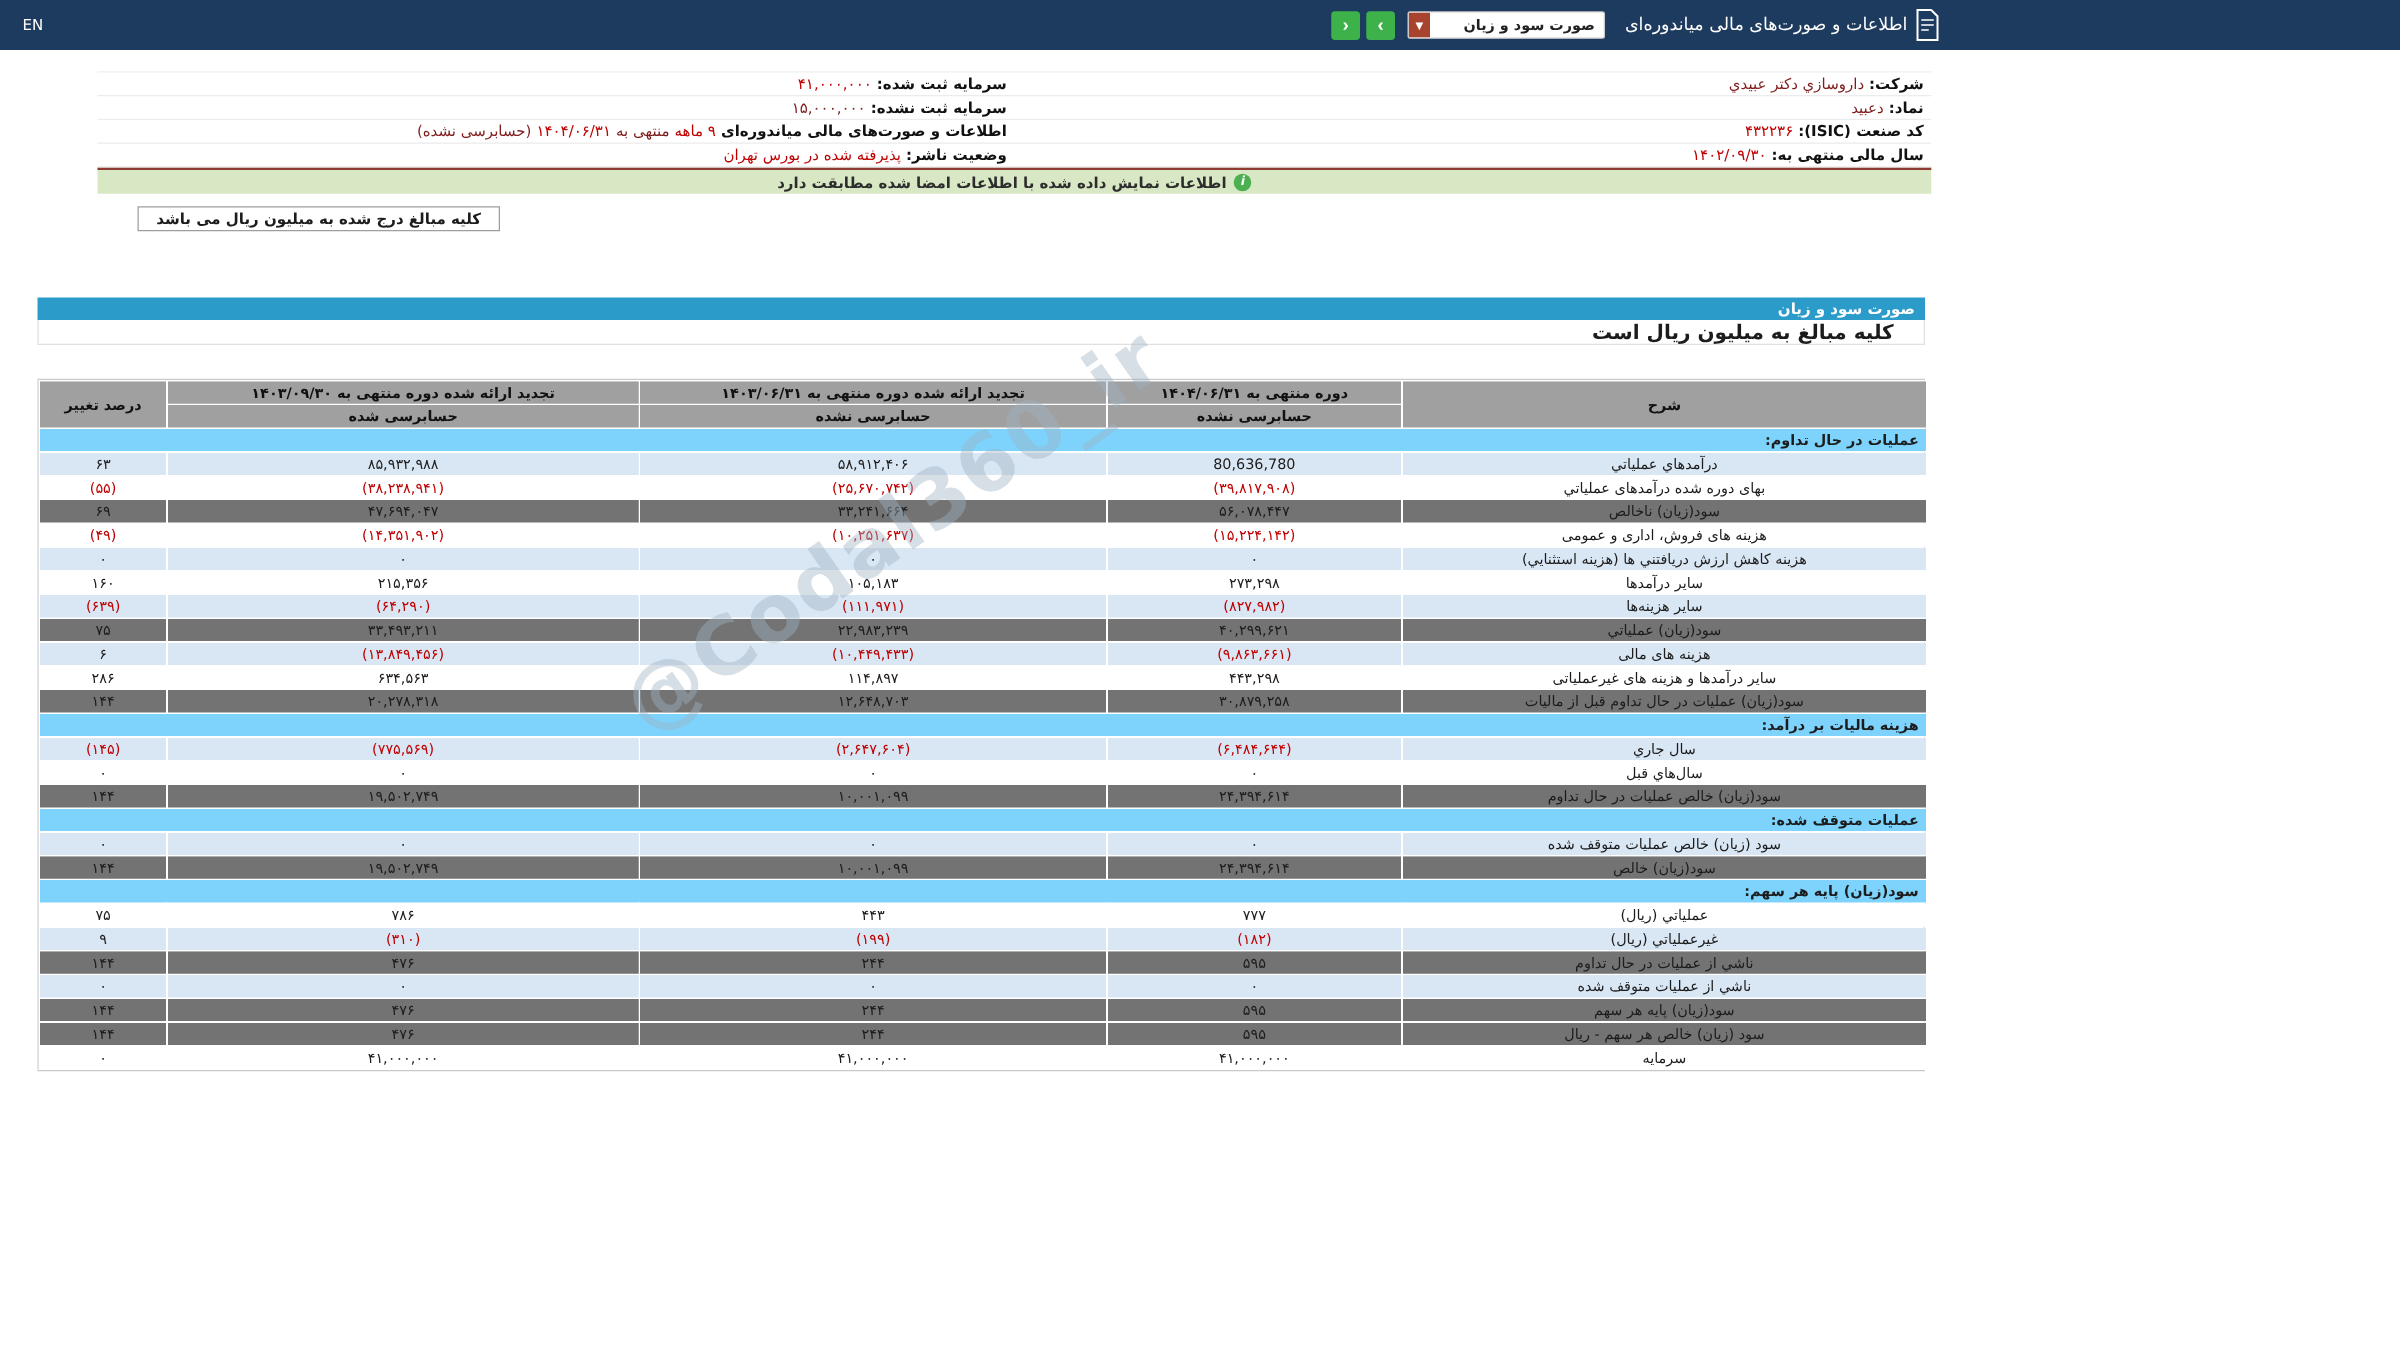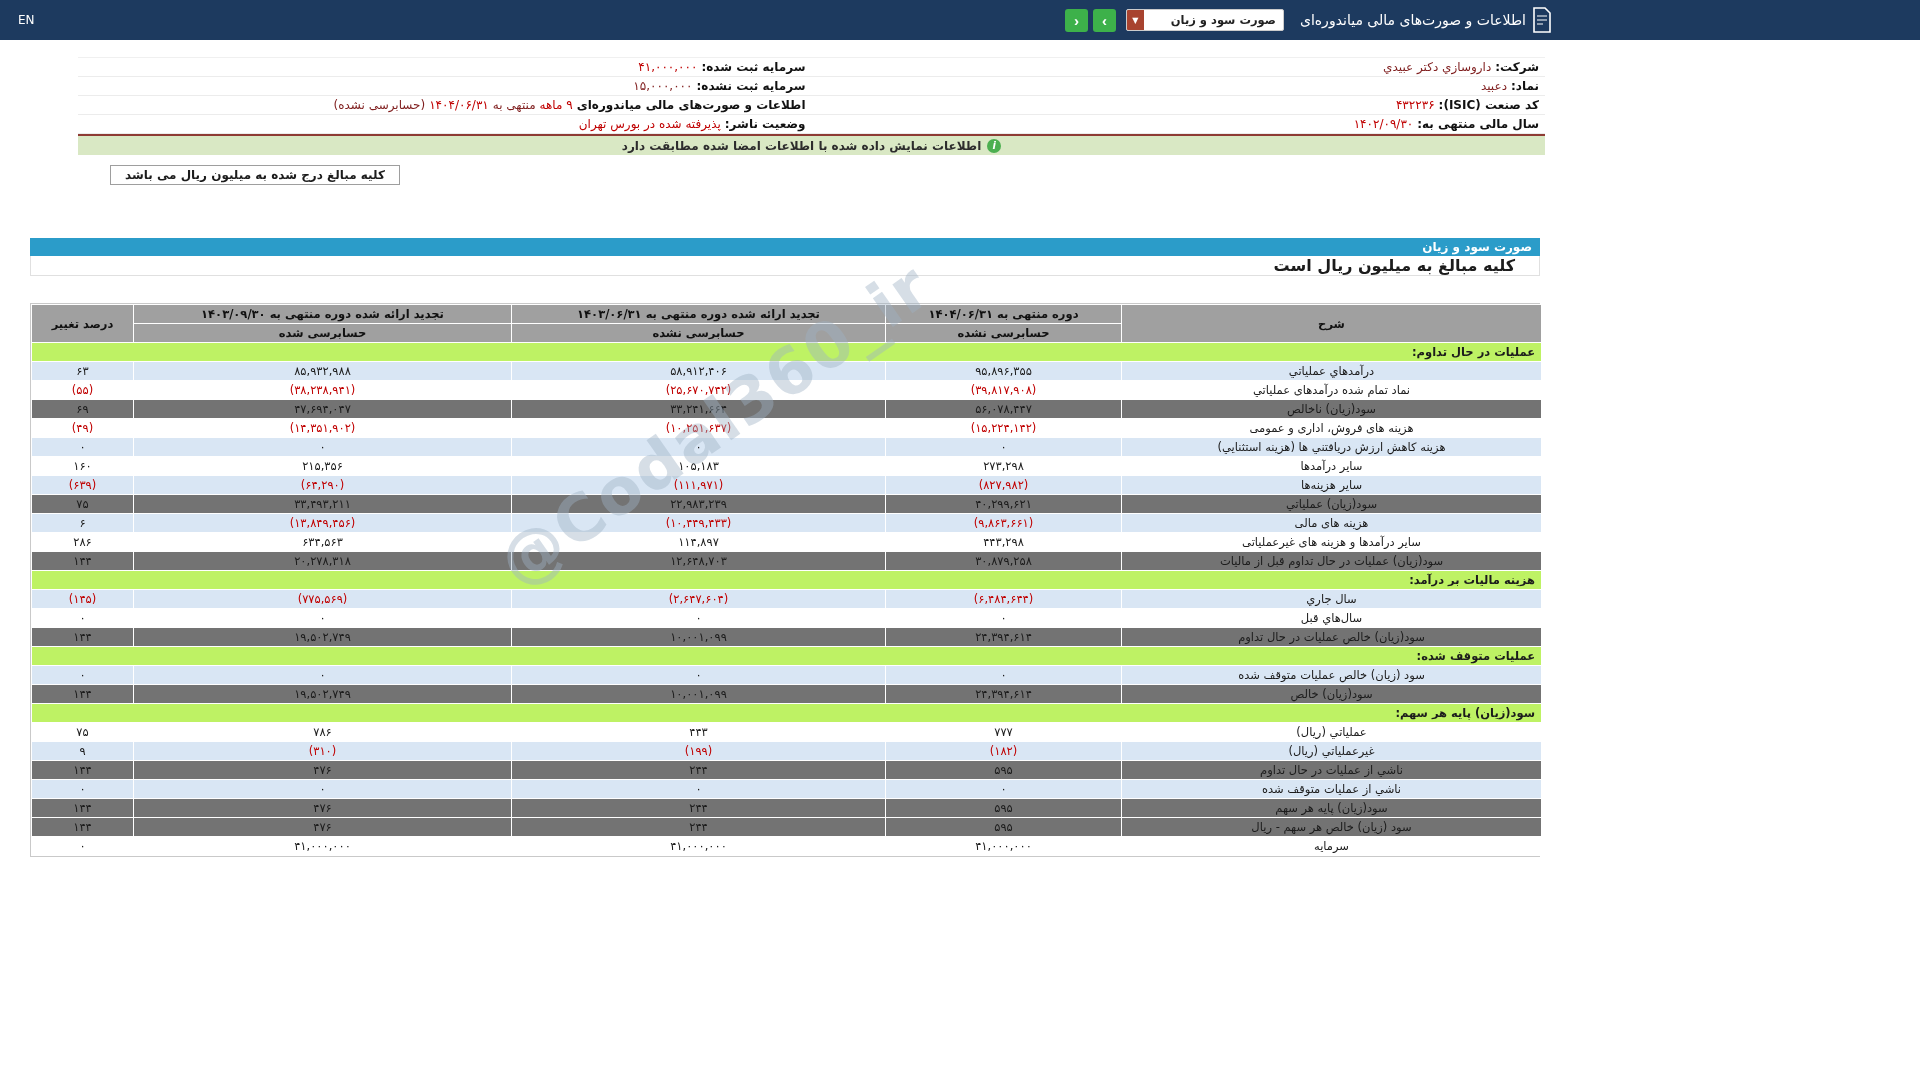--- a/index.html
+++ b/index.html
@@ -77,21 +77,21 @@
   }
   .stmt-note {
     height: 20px; border: 1px solid #e0e0e0; border-top: none; background: #fff;
     display: flex; direction: rtl; align-items: center; padding: 0 24px;
     font-size: 16px; font-weight: bold;
   }
   .tablewrap { margin-top: 27px; border: 1px solid #c9c9c9; }
   table { width: 100%; border-collapse: collapse; direction: rtl; font-size: 11.5px; table-layout: fixed; }
   th, td { border: 1px solid #ffffff; height: 19px; padding: 1px 6px; overflow: hidden; white-space: nowrap; }
   thead th { background: #a0a0a0; color: #111; font-weight: bold; text-align: center; }
-  .row-section td { background: #bef264; font-weight: bold; }
+  .row-section td { background: #7dd3fc; font-weight: bold; }
   .row-blue td { background: #d9e6f4; }
   .row-white td { background: #ffffff; }
   .row-yellow td { background: #737373; }
   .cell-label { text-align: center; }
   .cell-val { text-align: center; }
   .neg { color: #c00000; margin-top: 17px; }
 
   .watermark {
     position: absolute; top: 150px; left: 430px;
     transform: rotate(-35deg); transform-origin: center;
@@ -200,27 +200,27 @@
             <th>حسابرسی نشده</th>
             <th>حسابرسی شده</th>
           </tr>
         </thead>
         <tbody>
             <tr class="row-section">
               <td colspan="5">عملیات در حال تداوم:</td>
             </tr>
             <tr class="row-blue">
               <td class="cell-label">درآمدهاي عملياتي</td>
-              <td class="cell-val">۹۵,۸۹۶,۳۵۵</td>
+              <td class="cell-val">80,636,780</td>
               <td class="cell-val">۵۸,۹۱۲,۴۰۶</td>
               <td class="cell-val">۸۵,۹۳۲,۹۸۸</td>
               <td class="cell-val">۶۳</td>
             </tr>
             <tr class="row-white">
-              <td class="cell-label">نماد تمام شده درآمدهاى عملياتي</td>
+              <td class="cell-label">بهاى دوره شده درآمدهاى عملياتي</td>
               <td class="cell-val neg">(۳۹,۸۱۷,۹۰۸)</td>
               <td class="cell-val neg">(۲۵,۶۷۰,۷۴۲)</td>
               <td class="cell-val neg">(۳۸,۲۳۸,۹۴۱)</td>
               <td class="cell-val neg">(۵۵)</td>
             </tr>
             <tr class="row-yellow">
               <td class="cell-label">سود(زيان) ناخالص</td>
               <td class="cell-val">۵۶,۰۷۸,۴۴۷</td>
               <td class="cell-val">۳۳,۲۴۱,۶۶۴</td>
               <td class="cell-val">۴۷,۶۹۴,۰۴۷</td>

